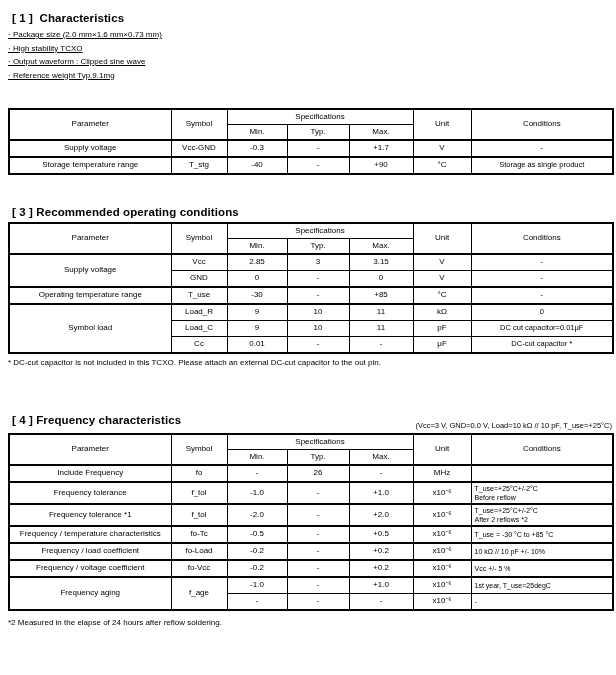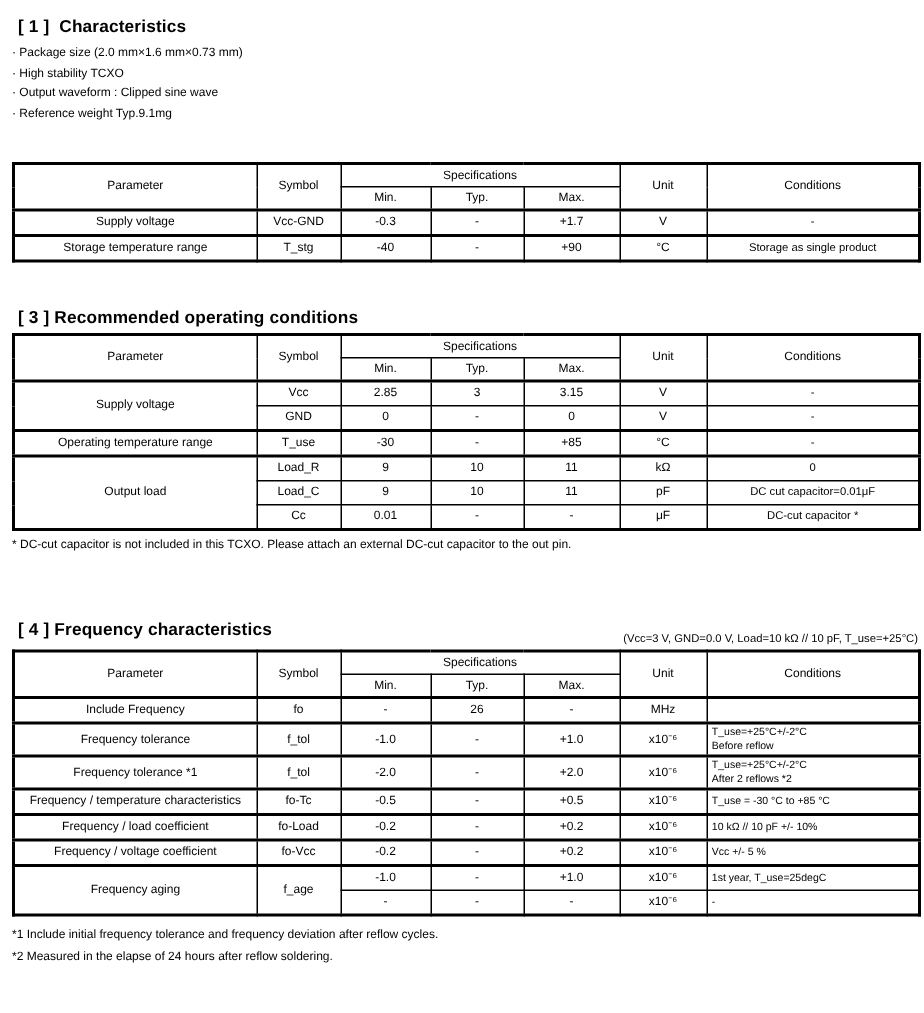--- a/index.html
+++ b/index.html
@@ -8,21 +8,21 @@
     font-family: "Liberation Sans", sans-serif;
     color: #000; overflow: hidden;
   }
   .page { padding: 8px 4px 0 8px; }
 
   .sec-title {
     font-size: 11.5px; font-weight: 700; margin: 4px;
     white-space: pre; letter-spacing: 0.1px;
   }
   .bullets { margin-top: 3px; }
-  .bullet { font-size: 8px; line-height: 13.5px; white-space: pre; }
+  .bullet { font-size: 8px; line-height: 13.5px; white-space: pre; text-decoration: underline; }
 
   .sec2 { margin-top: 26px; }
   .sec3 { margin-top: 31px; }
   .sec4 { margin-top: 41px; }
 
   .title-row { display: flex; justify-content: space-between; align-items: flex-end; width: 604px; }
   .hdr-note { font-size: 7.5px; }
 
   table.spec {
     border-collapse: collapse; table-layout: fixed;
@@ -163,21 +163,21 @@
         <tr class="gsep">
           <td class="param">Operating temperature range</td>
           <td>T_use</td>
           <td class="cL">-30</td>
           <td>-</td>
           <td class="cR">+85</td>
           <td>°C</td>
           <td class="cond">-</td>
         </tr>
         <tr class="gsep">
-          <td rowspan="3" class="param">Output load</td>
+          <td rowspan="3" class="param">Symbol load</td>
           <td>Load_R</td>
           <td class="cL">9</td>
           <td>10</td>
           <td class="cR">11</td>
           <td>kΩ</td>
           <td class="cond">0</td>
         </tr>
         <tr>
           <td>Load_C</td>
           <td class="cL">9</td>
@@ -297,18 +297,17 @@
         <tr>
           <td class="cL">-</td>
           <td>-</td>
           <td class="cR">-</td>
           <td>x10⁻⁶</td>
           <td class="cond">-</td>
         </tr>
       </tbody>
     </table>
     <div class="footnotes4">
-      <div class="footnote">*1 Include initial frequency tolerance and frequency deviation after reflow cycles.</div>
       <div class="footnote">*2 Measured in the elapse of 24 hours after reflow soldering.</div>
     </div>
   </section>
 
 </div>
 
 </body></html>

